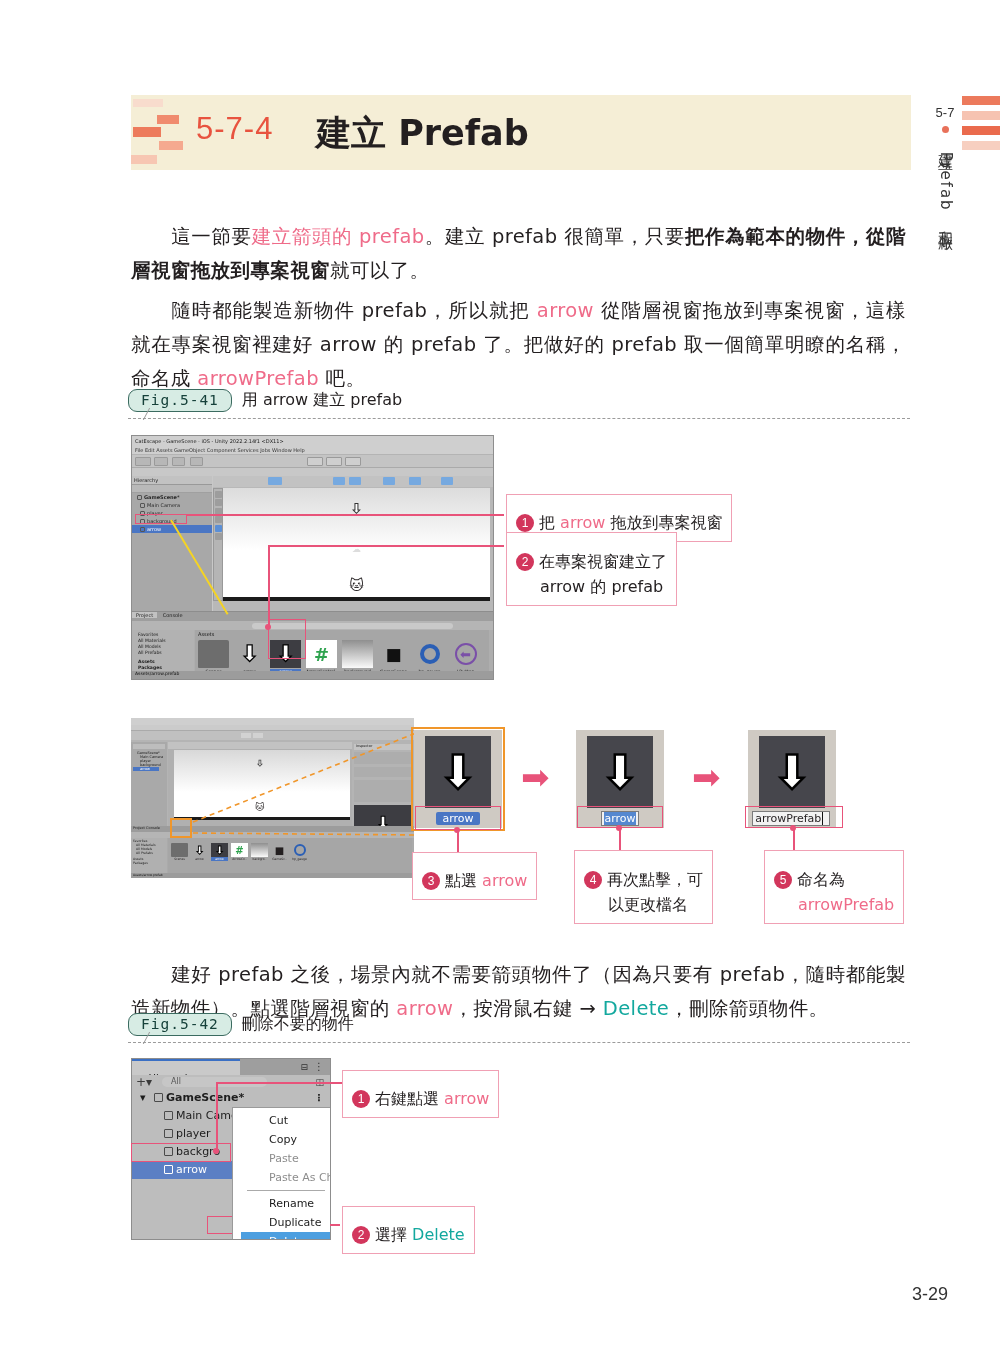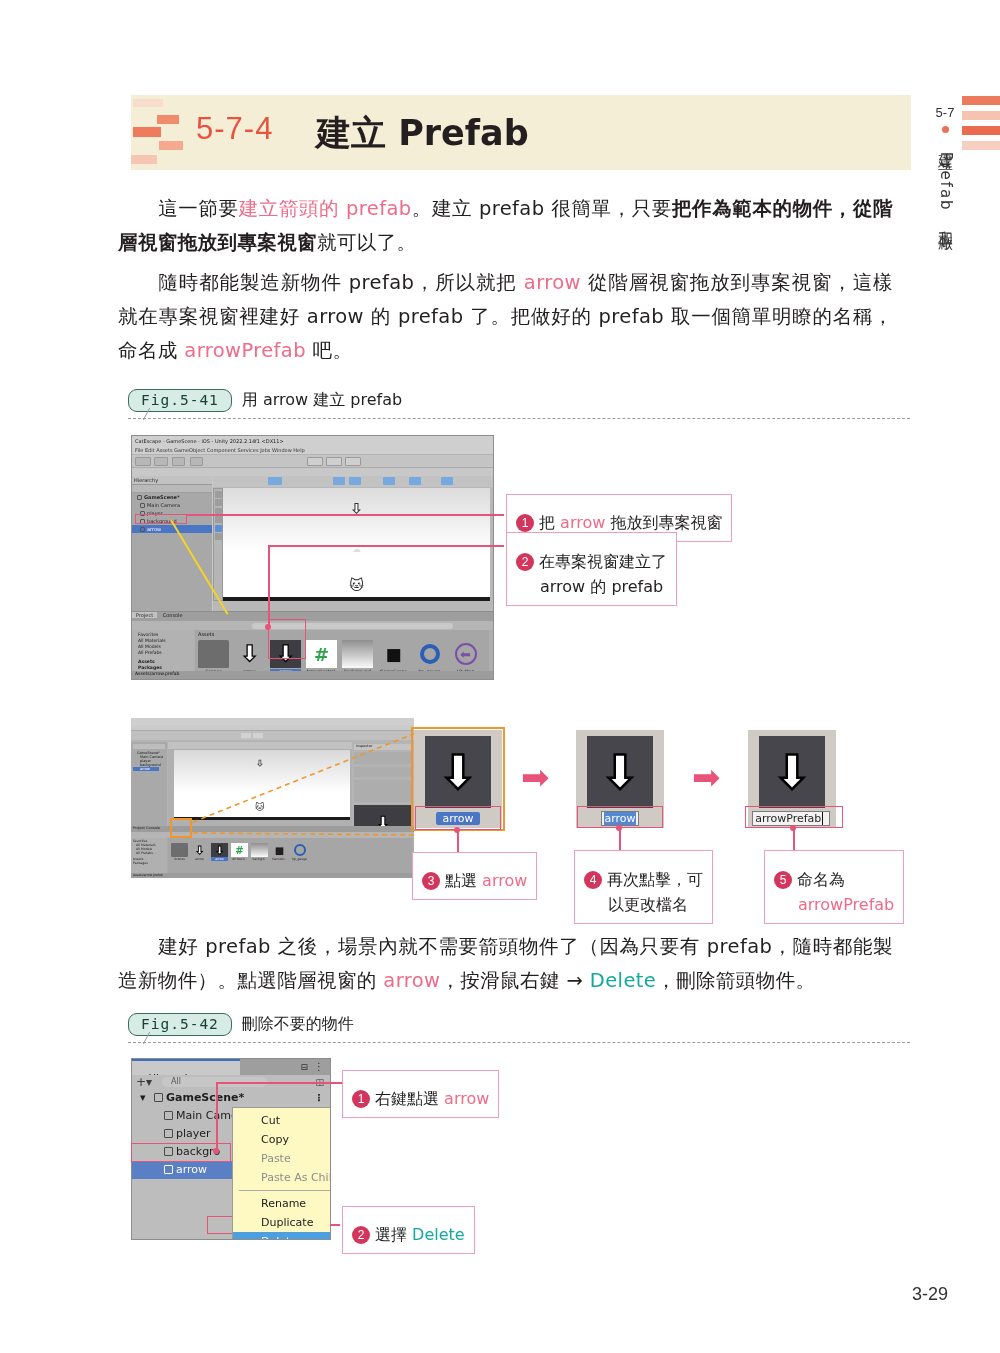--- a/index.html
+++ b/index.html
@@ -45,23 +45,24 @@
   }
   .side-bars { position: absolute; left: 962px; top: 96px; width: 38px; }
   .side-bars i { display: block; height: 9px; margin-bottom: 6px; }
   .sb1 { background:#ec7a5c; width:38px; }
   .sb2 { background:#f6c3b1; width:38px; }
   .sb3 { background:#ea6b4d; width:38px; }
   .sb4 { background:#f7cfc0; width:38px; }
 
   
   .para {
-    position: absolute; width: 775px; left: 118px;
+    position: absolute; width: 775px; left: 131px;
     font-size: 19.5px; line-height: 34px; text-align: justify;
     letter-spacing: 0.4px;
+    margin-top: 28px;
   }
   .para .ind { display:inline-block; width: 40px; }
   .pk { color: #ef6b89; }
   .tl { color: #13a89e; }
   .bd { font-weight: bold; }
 
   
   .figcap { position: absolute; left: 128px; width: 782px; }
   .figtag {
     display: inline-block; background: #d7ece4; border: 1.5px solid #3b6b60;
@@ -159,21 +160,21 @@
   #fig42{ left:131px; top:1058px; width:200px; height:182px; background:#bdbdbd; border:1px solid #8d8d8d; font-family:"DejaVu Sans",sans-serif;}
   .f42-tabbar{ height:16px; background:#9e9e9e; position:relative;}
   .f42-tab{ position:absolute; left:0; top:0; width:108px; height:16px; background:#c9c9c9; font-size:10px; color:#1f1f1f; padding:12px 0 0 5px; border-top:2px solid #3a6fc4;}
   .f42-tool{ height:14px; background:#bdbdbd; position:relative; font-size:9px; color:#3a3a3a; padding-left:4px;}
   .f42-tool .srchbox{ position:absolute; left:30px; top:2px; width:105px; height:10px; background:#c6c6c6; border-radius:5px; font-size:8px; color:#555; padding-left:9px;}
   .f42-row{ height:18px; font-size:11px; color:#1d1d1d; padding-left:14px; line-height:18px; white-space:nowrap; position:relative;}
   .f42-row.root{ font-weight:bold; padding-left:22px;}
   .f42-row.child{ padding-left:32px;}
   .f42-row.sel{ background:#5b7fc4; color:#fff;}
   .cubeic{ display:inline-block; width:9px; height:9px; border:1.3px solid #4a4a4a; border-radius:1px; margin-right:3px; vertical-align:-1px;}
-  .ctx{ position:absolute; left:100px; top:48px; width:108px; background:#fef9c3; border:1px solid #9a9a9a; z-index:20; padding:3px 0;}
+  .ctx{ position:absolute; left:100px; top:48px; width:108px; background:#ffffff; border:1px solid #9a9a9a; z-index:20; padding:3px 8px;}
   .ctx-item{ font-size:11px; color:#1c1c1c; padding:2px 0 2px 28px; line-height:15px; white-space:nowrap;}
   .ctx-item.dis{ color:#8d8d8d;}
   .ctx-item.hi{ background:#4d9fe0; color:#fff;}
   .ctx-sep{ height:1px; background:#aaa; margin:3px 6px;}
   .f42-scene{ position:absolute; left:200px; top:1058px; width:52px; height:182px; background:#bdbdbd; border:1px solid #8d8d8d; border-left:none; overflow:hidden;}
 
   
   .pageno{ position:absolute; right:52px; bottom:48px; font-size:18px; color:#333; font-family:"Liberation Sans",sans-serif;}
 </style>
 </head>

